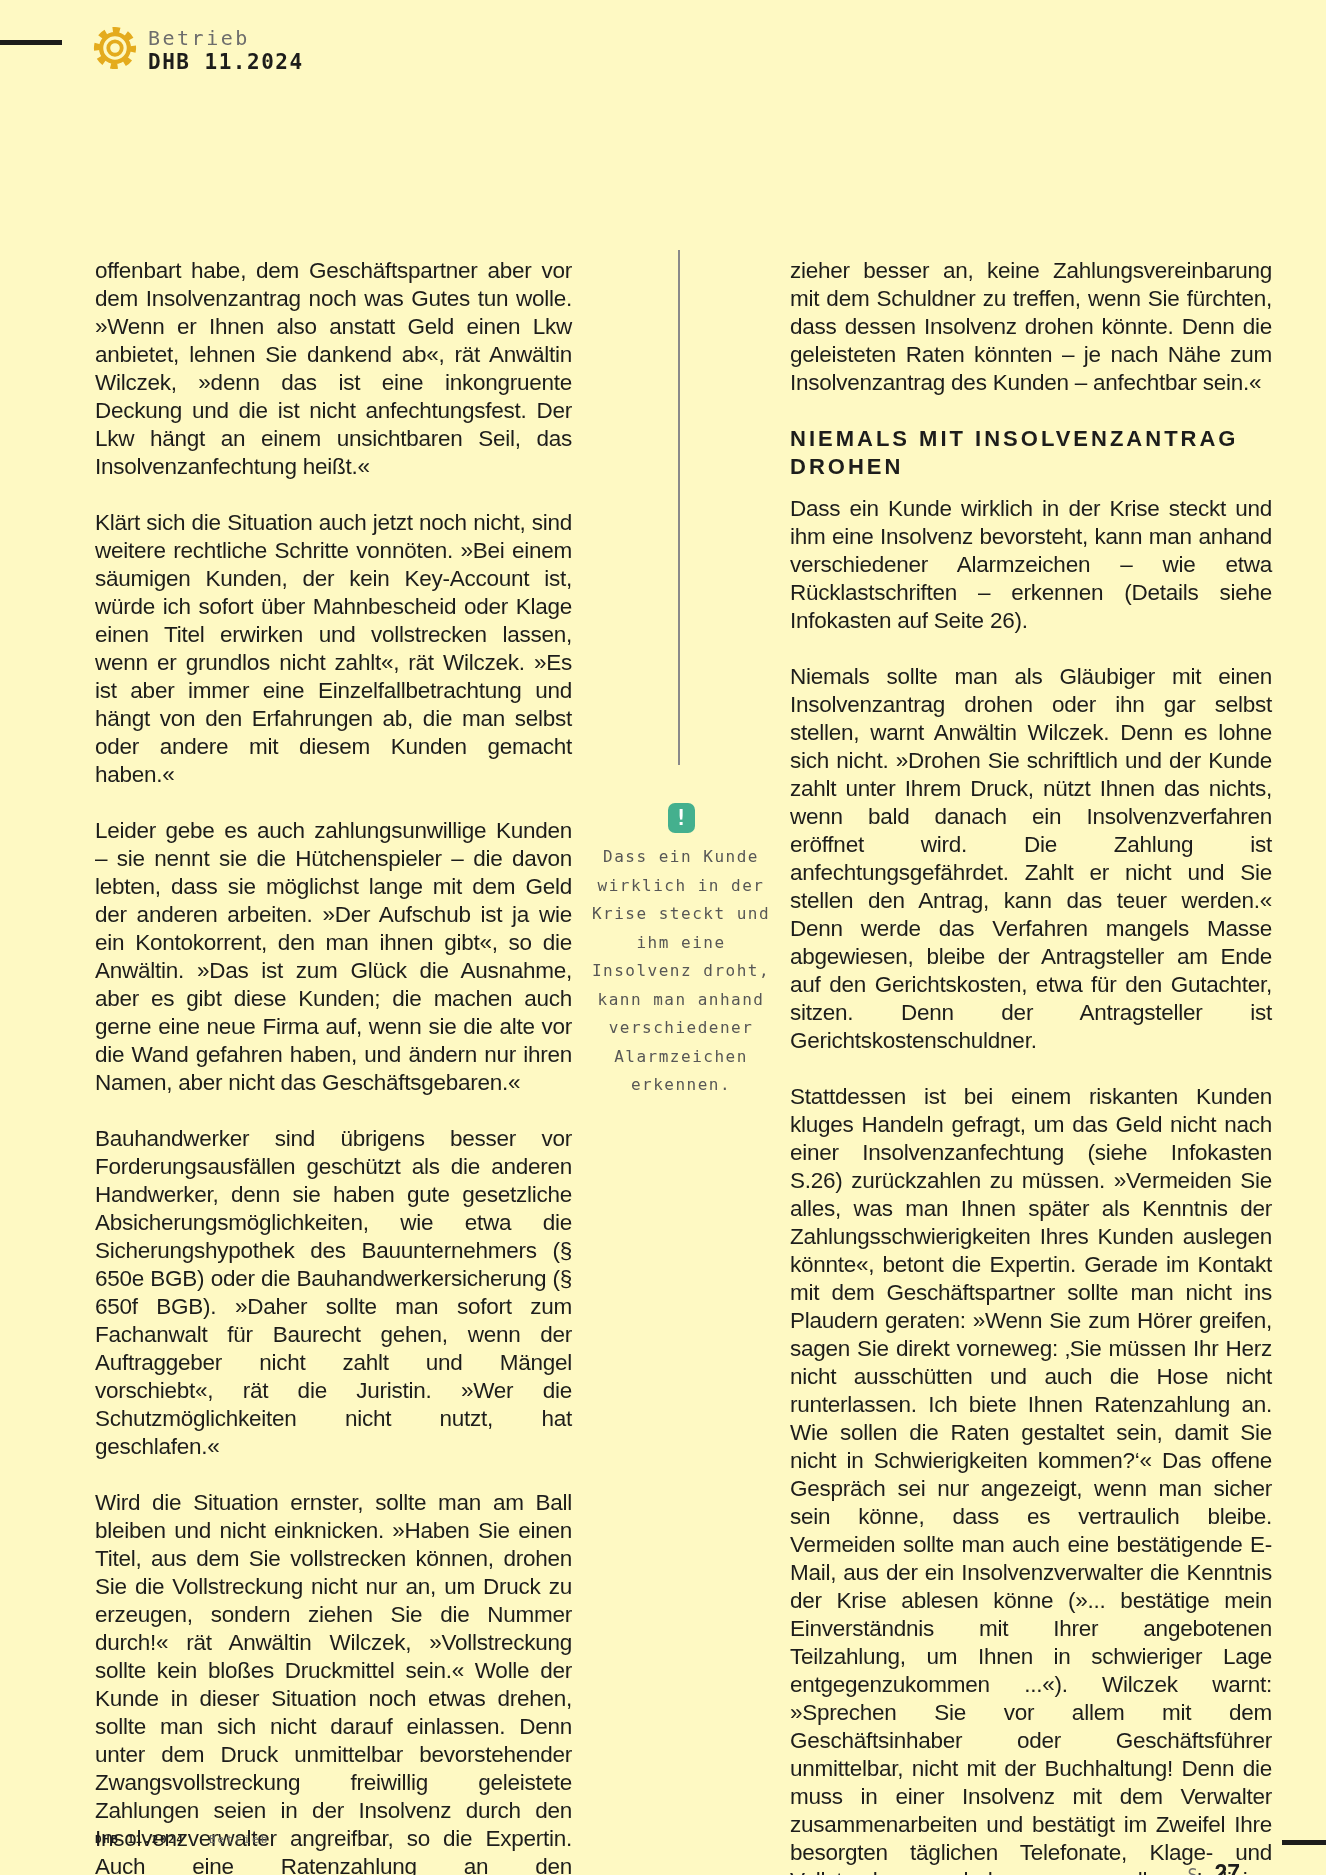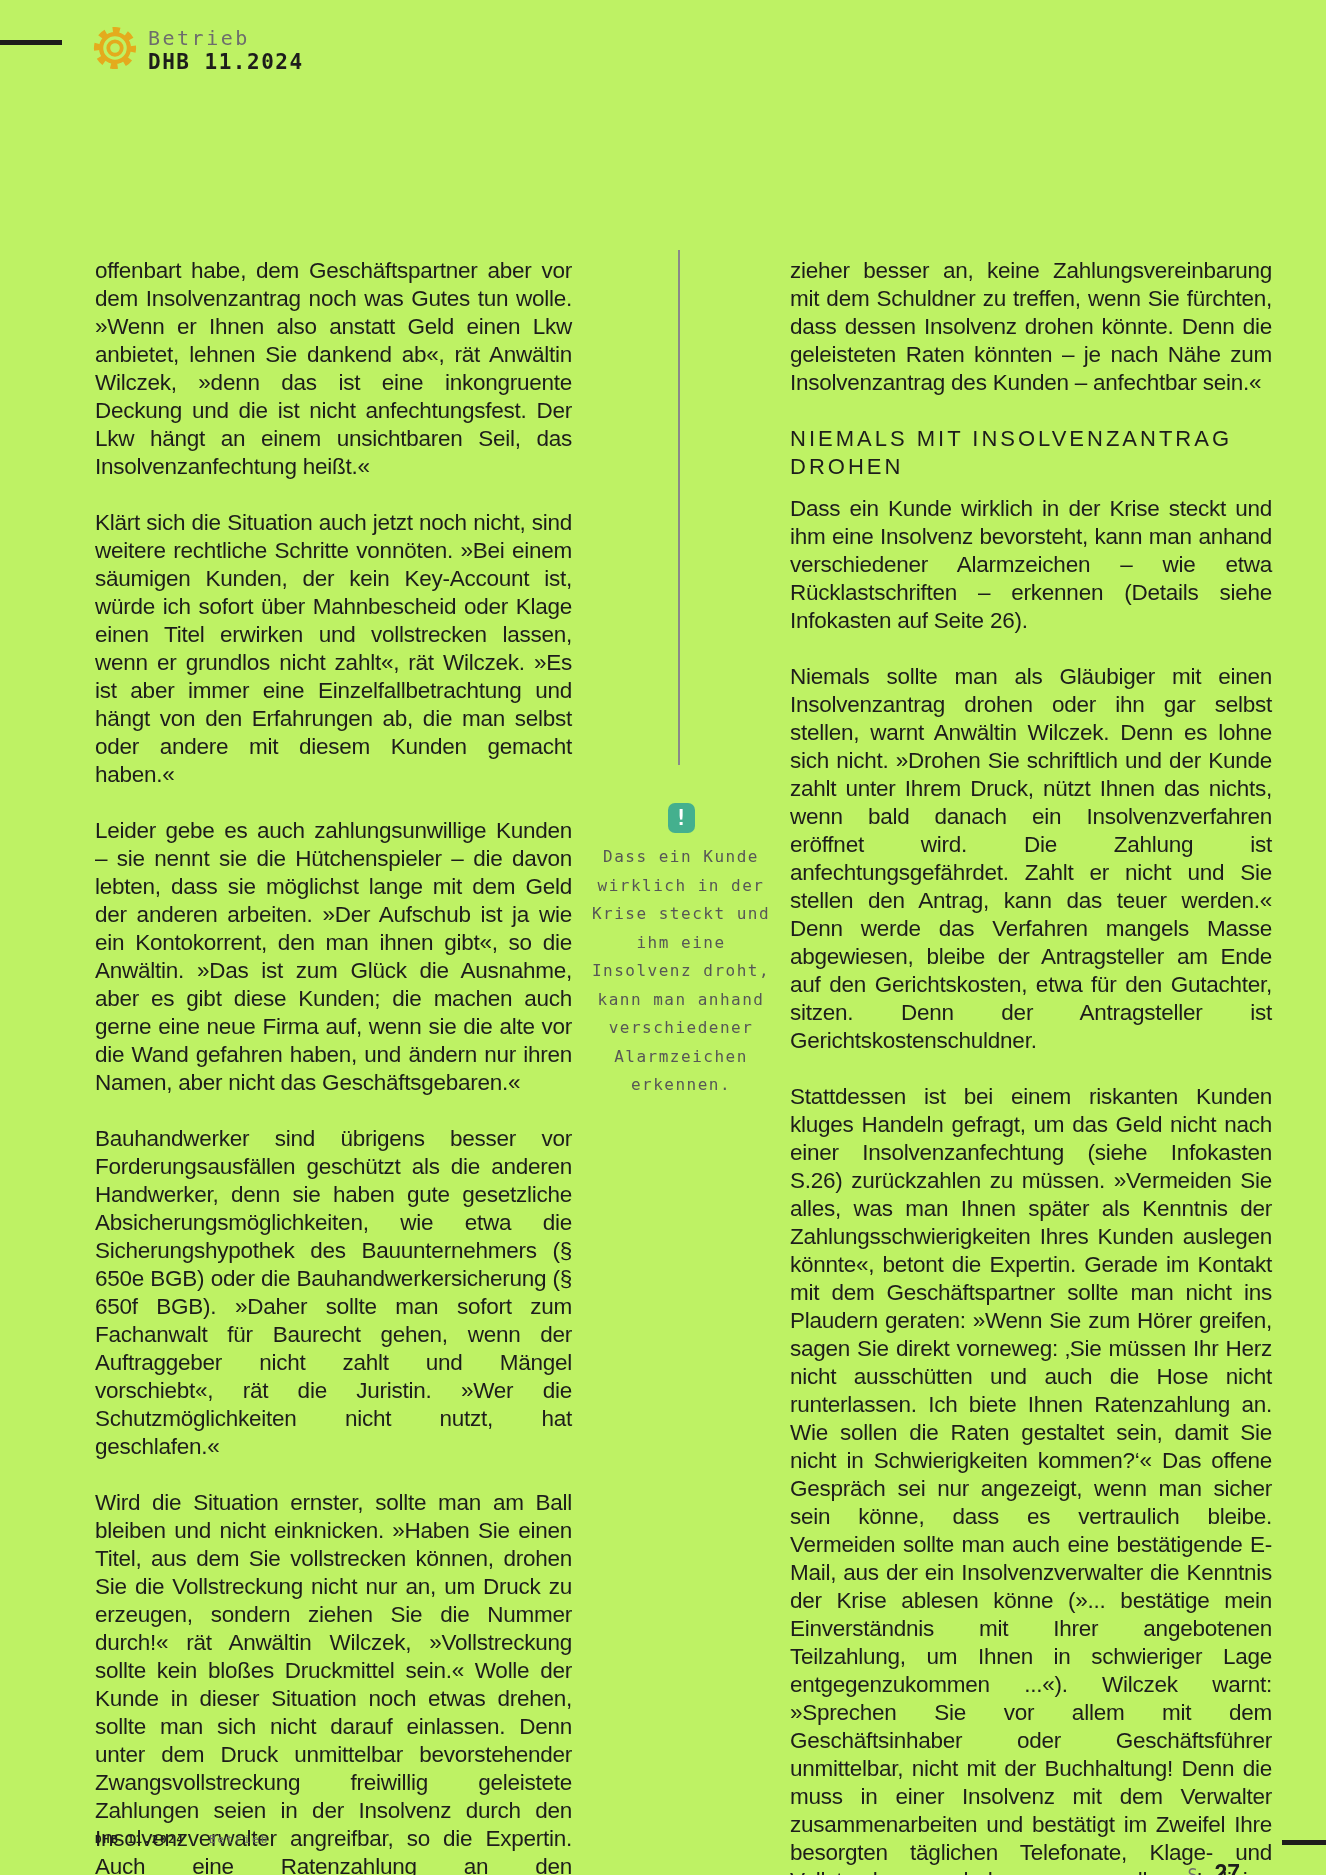--- a/index.html
+++ b/index.html
@@ -1,21 +1,21 @@
 <!DOCTYPE html>
 <html lang="de"><head>
 <meta charset="utf-8">
 <style>
   html, body { margin: 0; padding: 0; background: #e9e9e9; }
   .page {
     position: relative;
     width: 1326px;
     height: 1875px;
     margin: 0 auto;
-    background: #bef264;
+    background: #fef9c3;
     overflow: hidden;
     font-family: "Liberation Sans", sans-serif;
     color: #1d1d1b;
   }
   
   .header-rule {
     position: absolute;
     left: 0; top: 40px;
     width: 62px; height: 5px;
     background: #1d1d1b;
@@ -53,21 +53,21 @@
     text-align: justify;
     hyphens: auto;
   }
   .col-left  { left: 95px;  width: 477px; }
   .col-right { left: 790px; width: 482px; }
   .col p { margin: 14px 0 28px 0; }
   .col p:last-child { margin-bottom: 0; }
   .col h2 {
     margin: 12px 0 4px 0;
     font-size: 22px;
-    font-weight: 400;
+    font-weight: 700;
     letter-spacing: 3px;
     text-align: left;
     color: #1d1d1b;
   }
   
   .v-divider {
     position: absolute;
     left: 678px; top: 250px;
     width: 2px; height: 515px;
     background: #8a8a8a;

